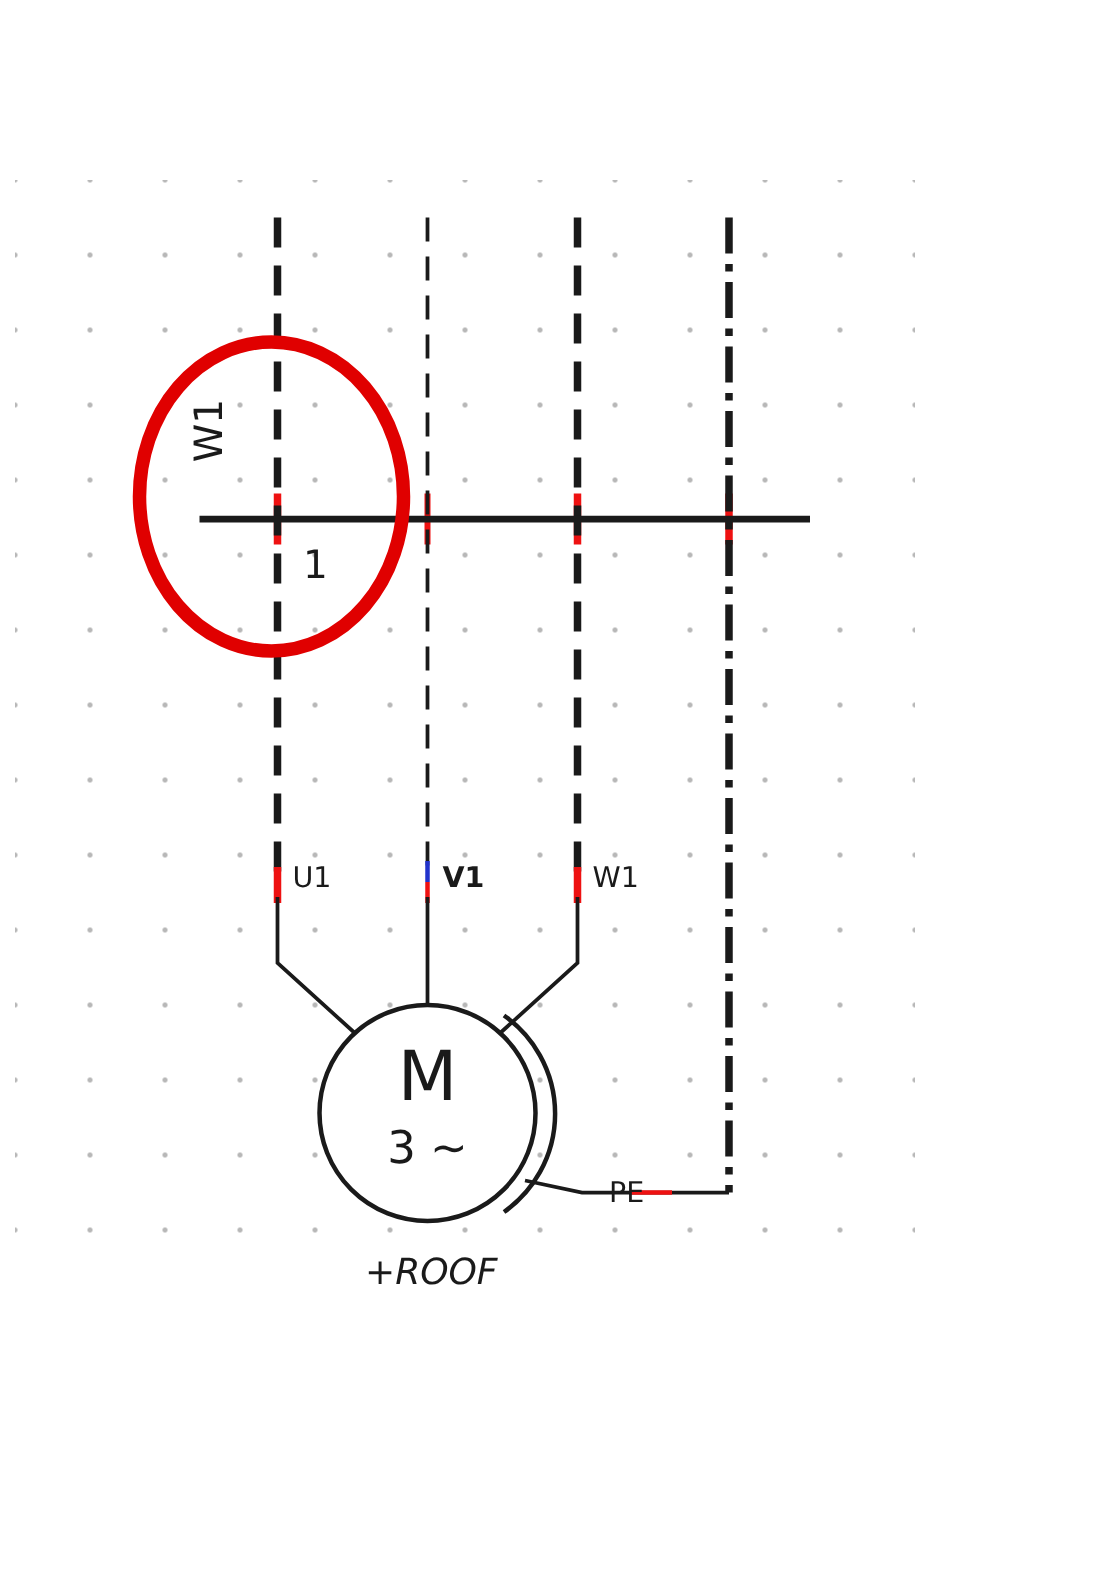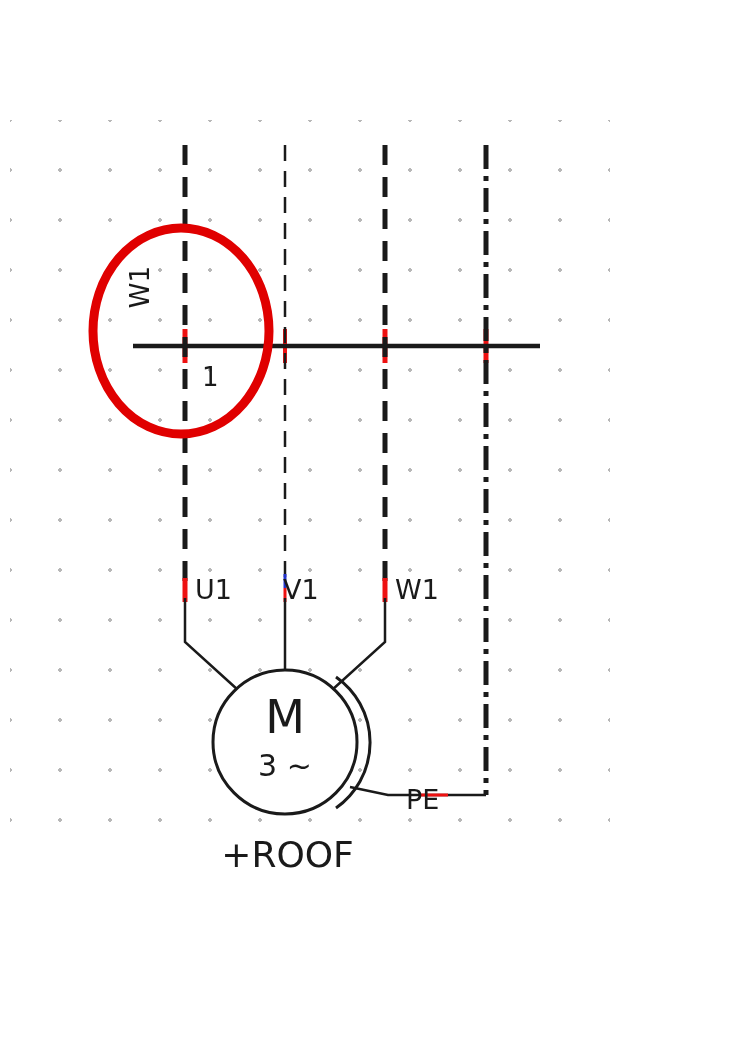--- a/index.html
+++ b/index.html
@@ -5,24 +5,24 @@
   html,body{margin:0;padding:0;background:#ffffff;}
   body{width:745px;height:1053px;position:relative;overflow:hidden;
        font-family:"DejaVu Sans", sans-serif;color:#1a1a1a;}
   .canvas{position:absolute;left:10px;top:120px;width:600px;height:745px;
           background-image:radial-gradient(circle,#b8b8b8 1.6px,transparent 1.7px);
           background-size:50px 50px;background-position:25px 25px;}
   svg.schematic{position:absolute;left:0;top:0;width:745px;height:1053px;}
   .lbl{position:absolute;white-space:nowrap;color:#1a1a1a;}
   .lbl-rot{transform:rotate(-90deg);transform-origin:center center;text-align:center;}
   .t26{font-size:26px;}
-  .t23{font-size:27px;}
+  .t23{font-size:19px;}
   .t30{font-size:30px;}
   .t46{font-size:46px;line-height:1;}
-  .t40{font-size:36px;}
+  .t40{font-size:24px;font-style:italic;}
   .ctr{text-align:center;}
 </style>
 </head>
 <body>
 
 <div class="canvas"></div>
 
 <svg class="schematic" viewBox="0 0 745 1053" xmlns="http://www.w3.org/2000/svg">
 
   <line x1="185" y1="329" x2="185" y2="363" stroke-width="5" stroke="#ee1111"></line>
@@ -54,21 +54,21 @@
 
   <ellipse cx="181" cy="331" rx="88" ry="103" fill="none" stroke-width="9" stroke="#e00000"></ellipse>
 </svg>
 
 <div class="lbl lbl-rot t26" style="left:108px;top:272px;width:64px;">W1</div>
 
 <div class="lbl t26" style="left:202px;top:362px;">1</div>
 
 <div class="lbl t23" style="left:195px;top:574px;">U1</div>
 
-<div class="lbl t23" style="left:283px;top:574px;">V1</div>
+<div class="lbl t23" style="left:295px;top:574px;font-weight:bold;">V1</div>
 
 <div class="lbl t23" style="left:395px;top:574px;">W1</div>
 
 <div class="lbl t23" style="left:406px;top:784px;">PE</div>
 
 <div class="lbl t46 ctr" style="left:255px;top:694px;width:60px;">M</div>
 
 <div class="lbl t30 ctr" style="left:250px;top:748px;width:70px;">3 ~</div>
 
 <div class="lbl t40 ctr" style="left:190px;top:834px;width:195px;">+ROOF</div>

